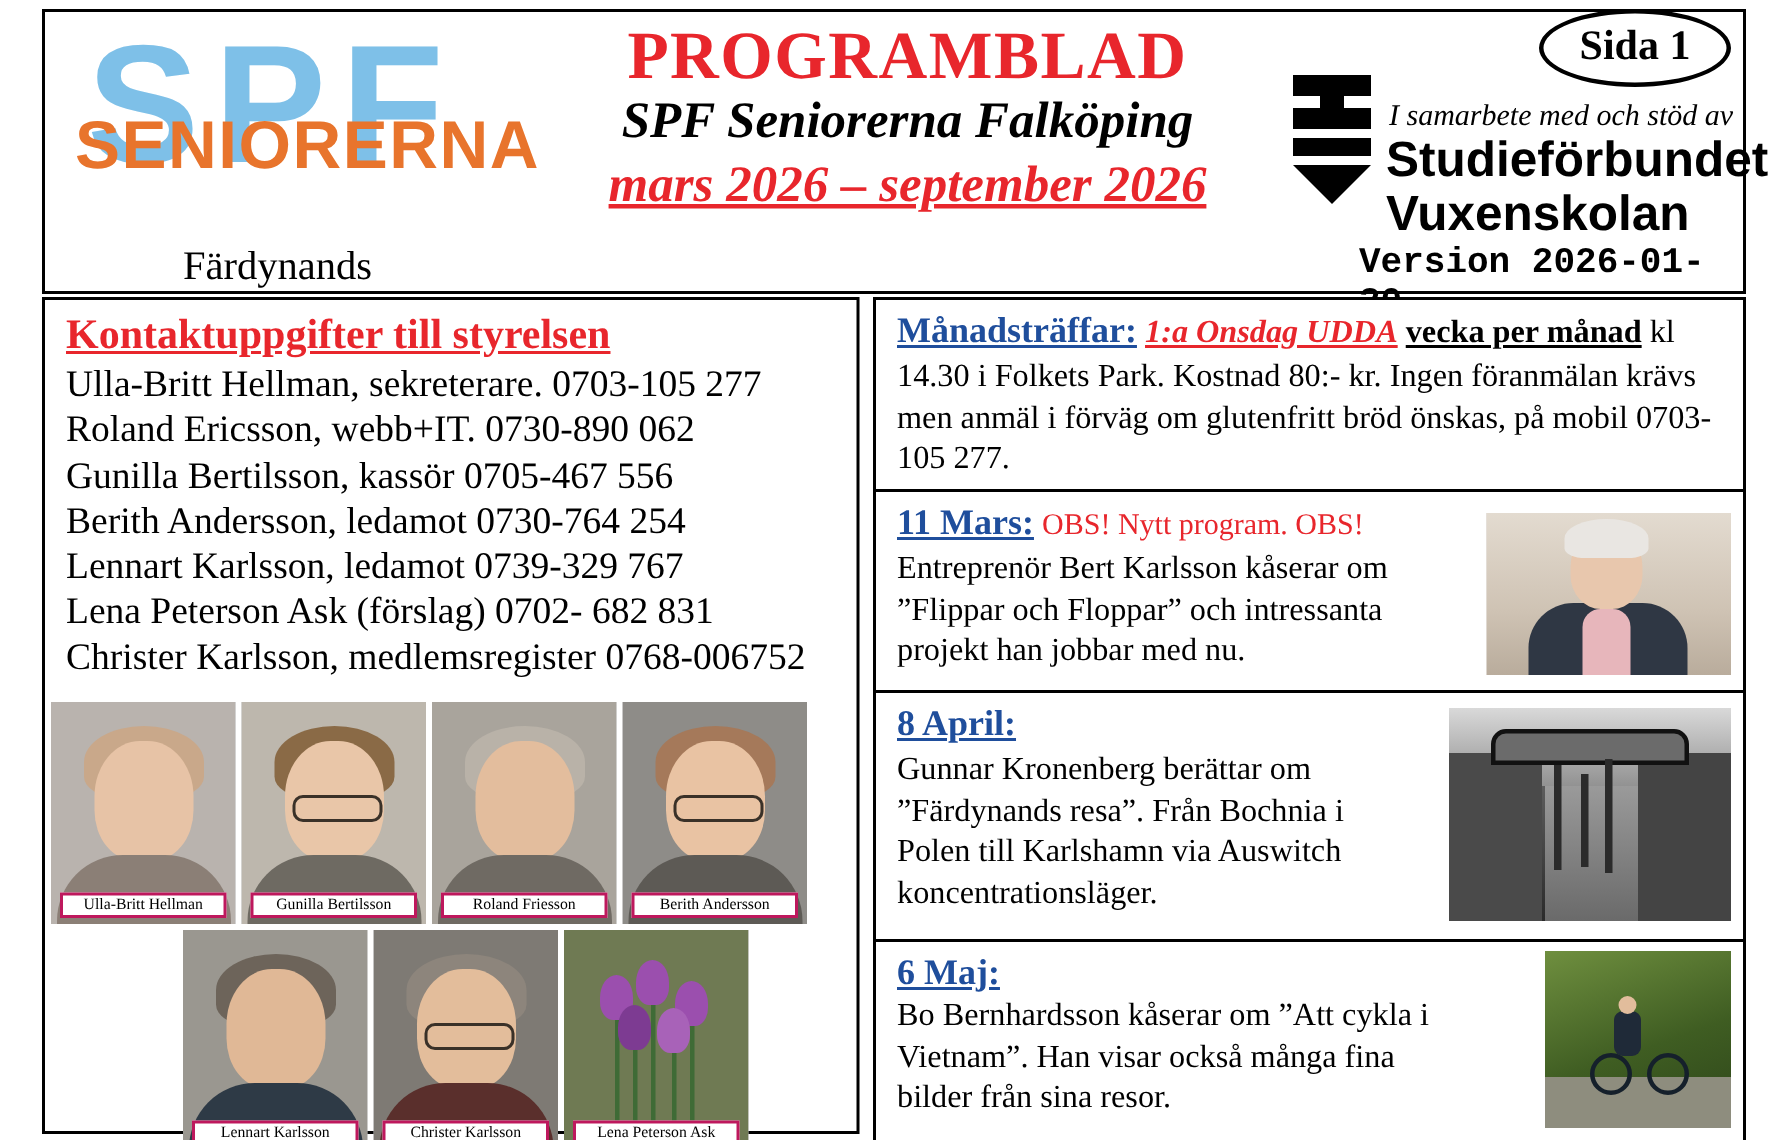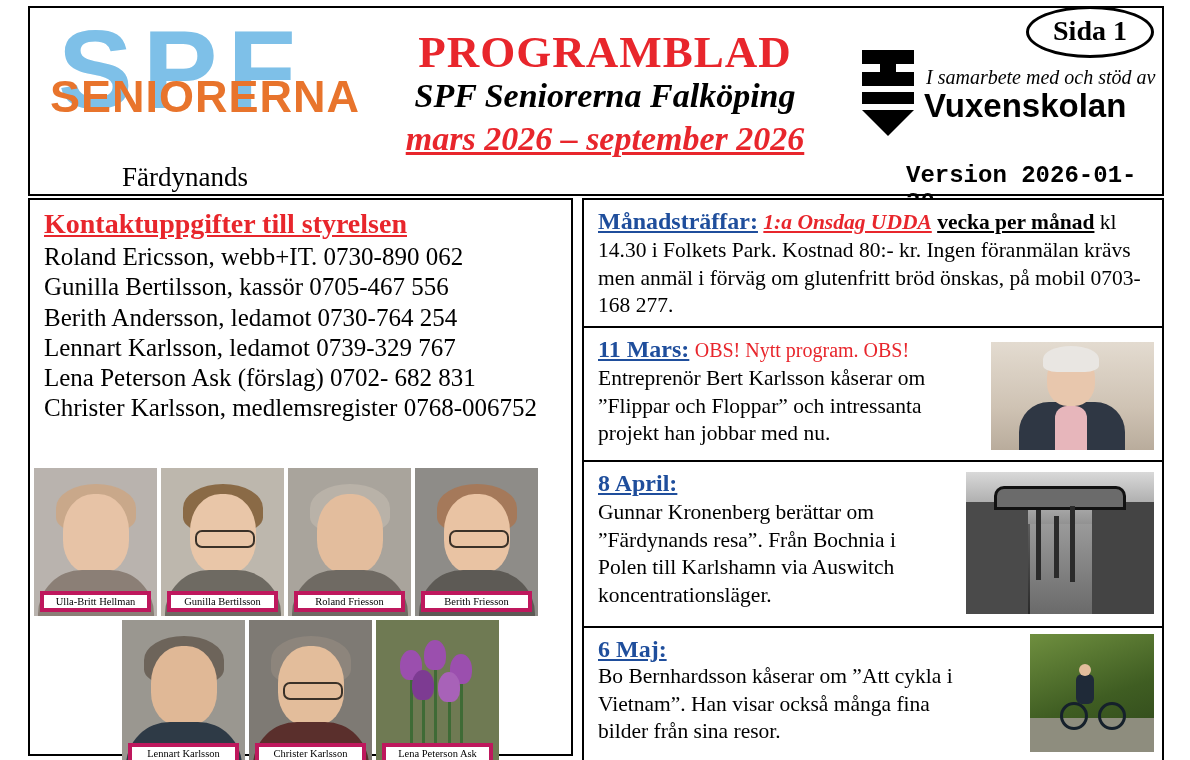--- a/index.html
+++ b/index.html
@@ -76,21 +76,20 @@
     width: 470px;
     text-align: center;
   }
   .t-programblad {
     font-family: "Liberation Serif", serif;
     font-weight: bold;
     font-size: 45px;
     color: #e8262c;
     letter-spacing: 1px;
     line-height: 1.05;
-    margin-top: 15px;
   }
   .t-spf {
     font-family: "Liberation Serif", serif;
     font-weight: bold;
     font-style: italic;
     font-size: 34px;
     color: #000;
     line-height: 1.15;
   }
   .t-period {
@@ -204,21 +203,21 @@
     height: 148px;
     overflow: hidden;
     background: #bbb;
   }
   .photo .caption {
     position: absolute;
     left: 6px;
     bottom: 4px;
     right: 6px;
     background: #fff;
-    border: 4px solid #be185d;
+    border: 2px solid #be185d;
     font-size: 10.5px;
     text-align: center;
     font-family: "Liberation Serif", serif;
     line-height: 1.25;
   }
   
   .face {
     position: absolute;
     inset: 0;
   }
@@ -370,31 +369,33 @@
     <div class="sv-logo">
       <svg width="60" height="92" viewBox="0 0 60 92">
         <path d="M4 4 H56 V18 H22 V26 H56 V40 H4 V26 H38 V18 H4 Z" fill="#000"></path>
         <path d="M4 46 H56 V58 H4 Z" fill="#000"></path>
         <path d="M4 64 H56 L30 90 Z" fill="#000"></path>
       </svg>
     </div>
 
     <div class="samarbete">I samarbete med och stöd av</div>
     <div class="sv-name">
+      <div>Studieförbundet</div>
       <div>Vuxenskolan</div>
     </div>
 
     <div class="version">Version 2026-01-30</div>
   </div>
 
   <div class="sida-badge">Sida 1</div>
 
   <div class="left-col">
     <div class="contact-title">Kontaktuppgifter till styrelsen</div>
     <ul class="contact-list">
+      <li>Ulla-Britt Hellman, sekreterare. 0703-105 277</li>
       <li>Roland Ericsson, webb+IT. 0730-890 062</li>
       <li>Gunilla Bertilsson, kassör 0705-467 556</li>
       <li>Berith Andersson, ledamot 0730-764 254</li>
       <li>Lennart Karlsson, ledamot 0739-329 767</li>
       <li>Lena Peterson Ask (förslag) 0702- 682 831</li>
       <li>Christer Karlsson, medlemsregister 0768-006752</li>
     </ul>
 
     <div class="photo-grid-1">
       <div class="photo">
@@ -426,21 +427,21 @@
         <div class="caption">Roland Friesson</div>
       </div>
       <div class="photo">
         <div class="face">
           <div class="bg" style="background:#8e8c88"></div>
           <div class="hair" style="background:#a5795a"></div>
           <div class="head" style="background:#e9c3a3"></div>
           <div class="glasses"></div>
           <div class="body" style="background:#5d5a55"></div>
         </div>
-        <div class="caption">Berith Friesson</div>
+        <div class="caption">Berith Andersson</div>
       </div>
     </div>
 
     <div class="photo-grid-2">
       <div class="photo">
         <div class="face">
           <div class="bg" style="background:#9a9790"></div>
           <div class="hair" style="background:#6d645a"></div>
           <div class="head" style="background:#e0b896"></div>
           <div class="body" style="background:#2e3a46"></div>
@@ -474,21 +475,21 @@
       </div>
     </div>
   </div>
 
   <div class="right-col">
 
     <div class="rbox box-month">
       <p>
         <span class="lbl">Månadsträffar:</span>
         <span class="lbl-red-ital">1:a Onsdag UDDA</span>
-        <span class="und-bold">vecka per månad</span><span> kl 14.30 i Folkets Park. Kostnad 80:- kr. Ingen föranmälan krävs men anmäl i förväg om glutenfritt bröd önskas, på mobil 0703-168 277.</span>
+        <span class="und-bold">vecka per månad</span><span> kl 14.30 i Folkets Park. Kostnad 80:- kr. Ingen föranmälan krävs men anmäl i förväg om glutenfritt bröd önskas, på mobil 0703-105 277.</span>
       </p>
     </div>
 
     <div class="rbox box-mars">
       <p>
         <span class="lbl">11 Mars:</span>
         <span class="obs">OBS! Nytt program. OBS!</span>
       </p>
       <p style="width:360px;">Entreprenör Bert Karlsson kåserar om ”Flippar och Floppar” och intressanta projekt han jobbar med nu.</p>
       <div class="thumb ph-bert">

